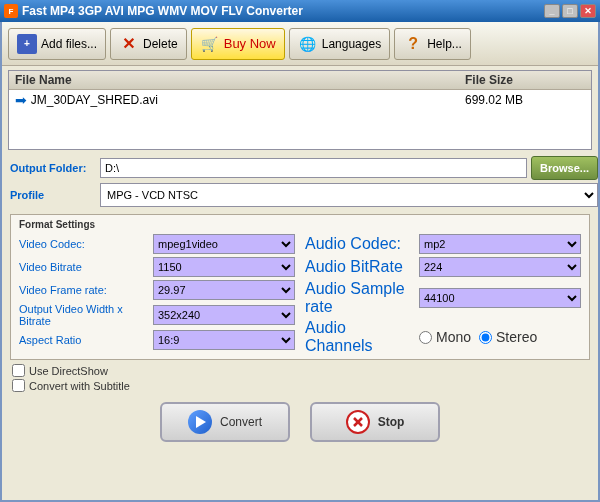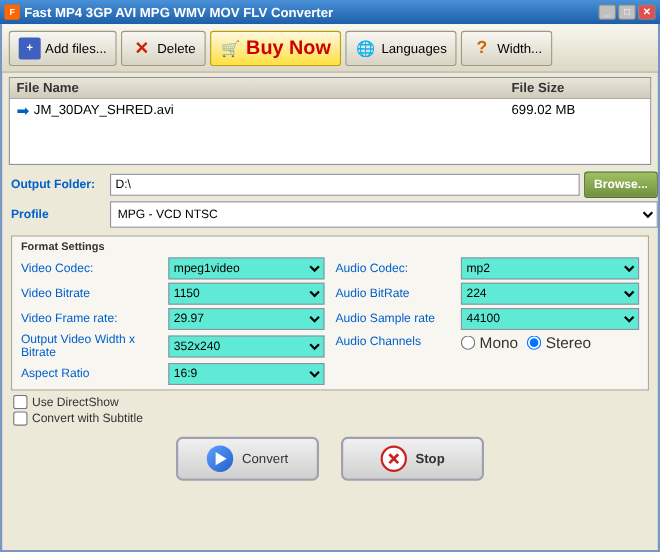--- a/index.html
+++ b/index.html
@@ -55,21 +55,21 @@
       height: 32px;
       font-size: 12px;
       font-weight: normal;
     }
 
     .btn-icon { width: 20px; height: 20px; display: flex; align-items: center; justify-content: center; }
 
     .add-icon { background: #4060c0; border-radius: 2px; color: white; font-size: 10px; font-weight: bold; }
     .delete-icon { color: #cc2200; font-size: 16px; font-weight: bold; }
     .buynow-btn { background: linear-gradient(to bottom, #fff8e0, #ffe040); border-color: #c0a000; }
-    .buynow-text { color: #cc0000; font-weight: bold; font-size: 18px; }
+    .buynow-text { color: #cc0000; font-weight: normal; font-size: 13px; }
     .lang-icon { color: #2060a0; font-size: 14px; }
     .help-icon { color: #cc6600; font-size: 16px; font-weight: bold; }
 
     .file-list-area {
       margin: 4px 6px;
       background: white;
       border: 1px solid #9090a0;
       flex: 0 0 80px;
     }
     .file-list-header {
@@ -141,25 +141,25 @@
       grid-template-columns: 1fr 1fr;
       gap: 3px 10px;
     }
     .format-row {
       display: flex; align-items: center; gap: 4px;
     }
     .format-label {
       color: #0060cc; font-size: 11px; width: 130px; min-width: 100px;
     }
     .format-label-audio {
-      color: #0060cc; font-size: 11px; width: 110px; min-width: 90px;
+      color: #0060cc; font-size: 16px; width: 110px; min-width: 90px;
     }
     .format-select {
       height: 20px; border: 1px solid #9090a0;
-      background: #5eead4; font-size: 11px; flex: 1;
+      background: #c4b5fd; font-size: 11px; flex: 1;
     }
     .audio-channels-row {
       display: flex; align-items: center; gap: 8px;
     }
     .radio-group { display: flex; align-items: center; gap: 4px; }
     .radio-label { font-size: 14px; color: #333; }
 
     .checkbox-section {
       padding: 4px 10px;
       display: flex;
@@ -245,21 +245,21 @@
     <button class="toolbar-btn buynow-btn">
       <div class="btn-icon" style="color:#444; font-size:14px;">🛒</div>
       <span class="buynow-text">Buy Now</span>
     </button>
     <button class="toolbar-btn">
       <div class="btn-icon lang-icon">🌐</div>
       <span>Languages</span>
     </button>
     <button class="toolbar-btn">
       <div class="btn-icon help-icon">?</div>
-      <span>Width...</span>
+      <span>Help...</span>
     </button>
   </div>
 
   <div class="file-list-area">
     <div class="file-list-header">
       <span class="col-filename">File Name</span>
       <span class="col-filesize">File Size</span>
     </div>
     <div class="file-list-row">
       <span class="file-arrow">➡</span>

